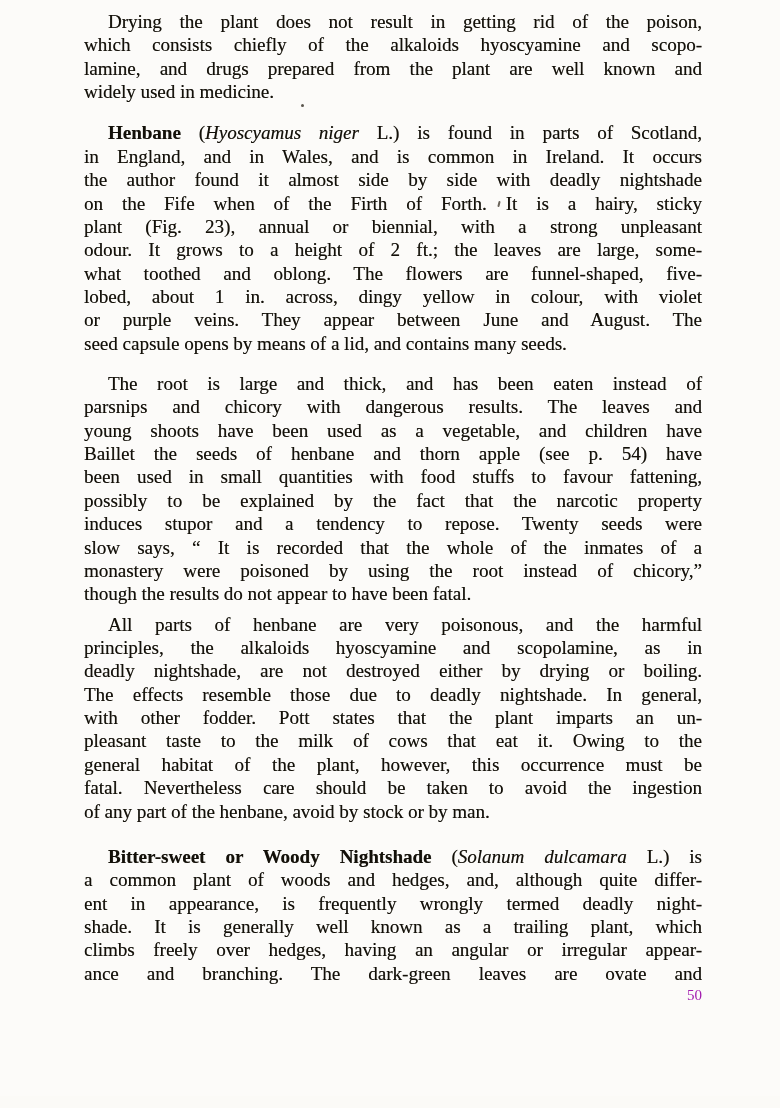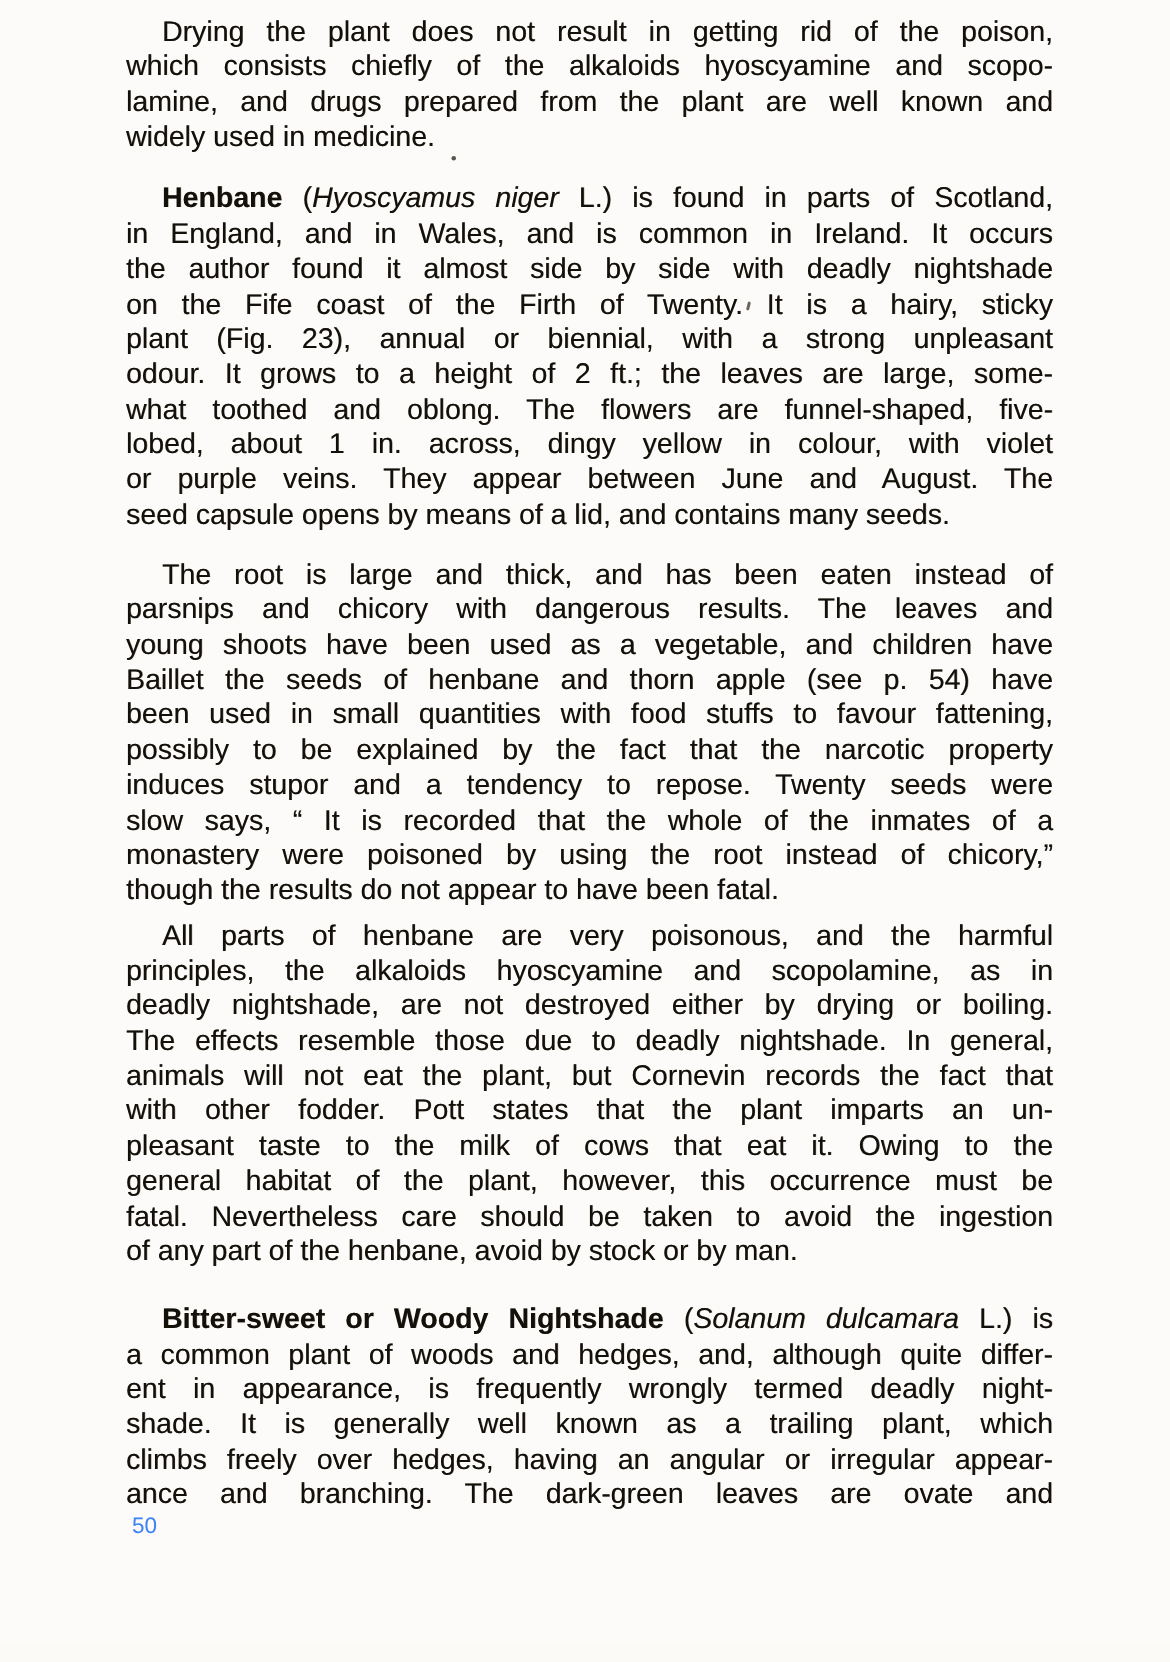--- a/index.html
+++ b/index.html
@@ -8,21 +8,21 @@
     background: #fbfaf7;
   }
   .page {
     position: relative;
     width: 780px;
     height: 1096px;
     background: #fcfbf9;
     overflow: hidden;
     box-sizing: border-box;
     padding: 10px 78px 0 84px;
-    font-family: Liberation Sans, sans-serif;
+    font-family: Liberation Serif, serif;
     color: #131009;
     text-shadow: 0.25px 0 0 rgba(19,16,9,0.55);
   }
   .para { margin: 0; padding: 0; }
   .para-henbane     { margin-top: 18px; }
   .para-root        { margin-top: 17px;  }
   .para-allparts    { margin-top: 7px;  }
   .para-bittersweet { margin-top: 22px; }
   .line {
     height: 23.36px;
@@ -39,22 +39,22 @@
     text-align-last: left;
     -moz-text-align-last: left;
   }
   .bold { font-weight: 700; }
   .italic { font-style: italic; }
   .page-number {
     margin-top: 1px;
     margin-left: 4px;
     font-size: 15px;
     line-height: 18px;
-    color: #3b82f6;
-    text-align: left;
+    color: #a21caf;
+    text-align: right;
     text-shadow: none;
   }
   .ink-speck {
     position: absolute;
     left: 301px;
     top: 104px;
     width: 3px;
     height: 3px;
     border-radius: 50%;
     background: #5a554d;
@@ -82,21 +82,21 @@
     <div class="line indent">Drying the plant does not result in getting rid of the poison,</div>
     <div class="line">which consists chiefly of the alkaloids hyoscyamine and scopo-</div>
     <div class="line">lamine, and drugs prepared from the plant are well known and</div>
     <div class="line last">widely used in medicine.</div>
   </section>
 
   <section class="para para-henbane">
     <div class="line indent"><span class="bold">Henbane</span><span> (</span><span class="italic">Hyoscyamus niger</span><span> L.) is found in parts of Scotland,</span></div>
     <div class="line">in England, and in Wales, and is common in Ireland.  It occurs</div>
     <div class="line">the author found it almost side by side with deadly nightshade</div>
-    <div class="line">on the Fife coast of the Firth of Twenty.  It is a hairy, sticky</div>
+    <div class="line">on the Fife when of the Firth of Forth.  It is a hairy, sticky</div>
     <div class="line">plant (Fig. 23), annual or biennial, with a strong unpleasant</div>
     <div class="line">odour.  It grows to a height of 2 ft.; the leaves are large, some-</div>
     <div class="line">what toothed and oblong.  The flowers are funnel-shaped, five-</div>
     <div class="line">lobed, about 1 in. across, dingy yellow in colour, with violet</div>
     <div class="line">or purple veins.  They appear between June and August.  The</div>
     <div class="line last">seed capsule opens by means of a lid, and contains many seeds.</div>
   </section>
 
   <section class="para para-root">
     <div class="line indent">The root is large and thick, and has been eaten instead of</div>
@@ -109,21 +109,20 @@
     <div class="line">slow says, “ It is recorded that the whole of the inmates of a</div>
     <div class="line">monastery were poisoned by using the root instead of chicory,”</div>
     <div class="line last">though the results do not appear to have been fatal.</div>
   </section>
 
   <section class="para para-allparts">
     <div class="line indent">All parts of henbane are very poisonous, and the harmful</div>
     <div class="line">principles, the alkaloids hyoscyamine and scopolamine, as in</div>
     <div class="line">deadly nightshade, are not destroyed either by drying or boiling.</div>
     <div class="line">The effects resemble those due to deadly nightshade.  In general,</div>
-    <div class="line">animals will not eat the plant, but Cornevin records the fact that</div>
     <div class="line">with other fodder.  Pott states that the plant imparts an un-</div>
     <div class="line">pleasant taste to the milk of cows that eat it.  Owing to the</div>
     <div class="line">general habitat of the plant, however, this occurrence must be</div>
     <div class="line">fatal.  Nevertheless care should be taken to avoid the ingestion</div>
     <div class="line last">of any part of the henbane, avoid by stock or by man.</div>
   </section>
 
   <section class="para para-bittersweet">
     <div class="line indent"><span class="bold">Bitter-sweet or Woody Nightshade</span><span> (</span><span class="italic">Solanum dulcamara</span><span> L.) is</span></div>
     <div class="line">a common plant of woods and hedges, and, although quite differ-</div>

